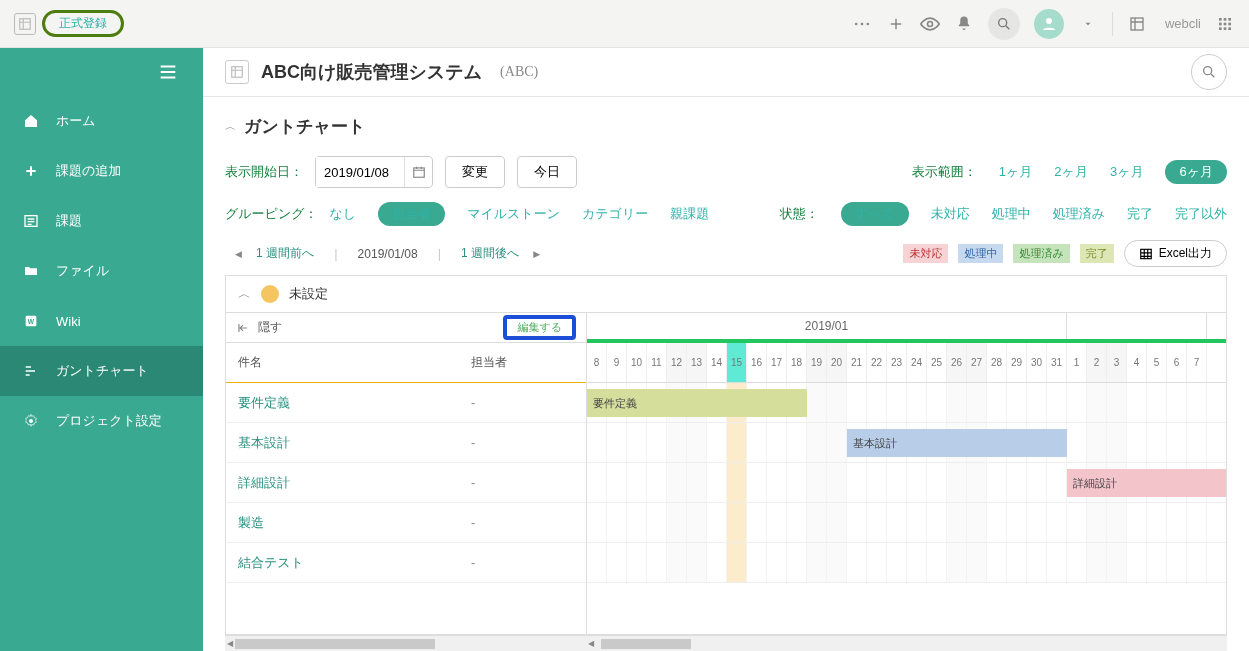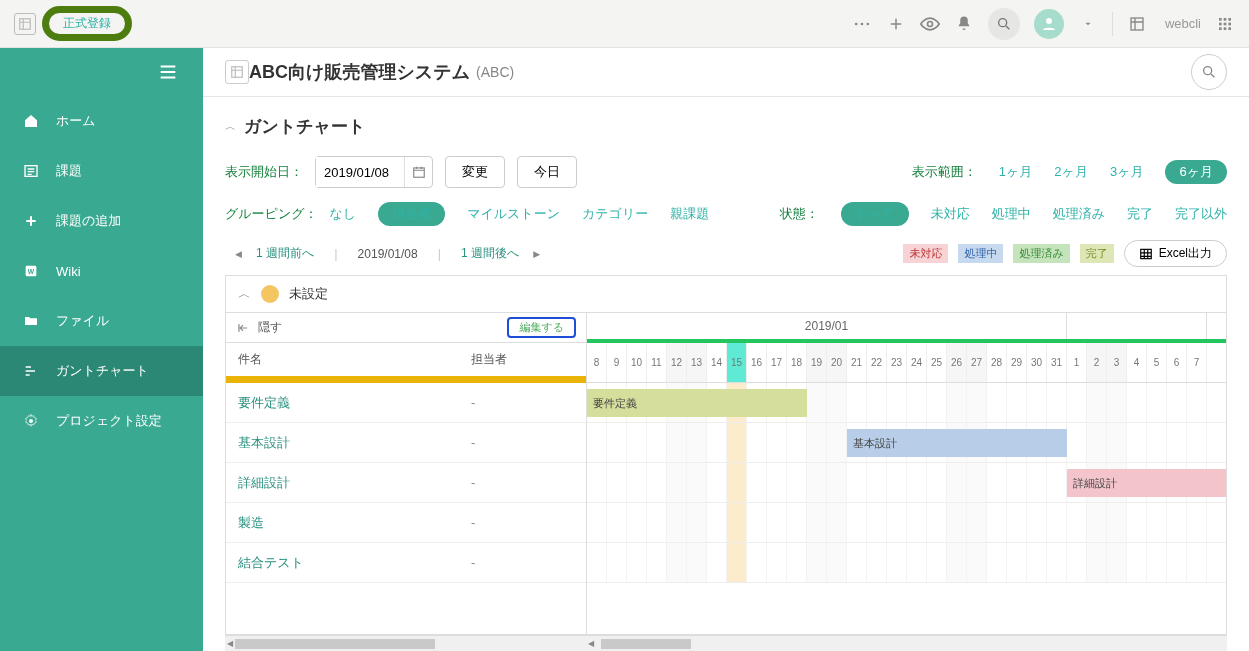--- a/index.html
+++ b/index.html
@@ -3,44 +3,44 @@
 <meta charset="utf-8">
 <style>
   * { box-sizing: border-box; margin: 0; padding: 0; }
   body { font-family: "Hiragino Kaku Gothic ProN", "メイリオ", Meiryo, sans-serif; font-size: 13px; color: #333; background: #f0f0f0; width: 1249px; height: 651px; overflow: hidden; }
 
   
   .topbar { height: 48px; background: #f4f4f2; border-bottom: 1px solid #e3e3e3; display: flex; align-items: center; padding: 0 14px; gap: 6px; }
   .topbar .logo { width: 22px; height: 22px; border: 1px solid #bbb; border-radius: 3px; display:flex; align-items:center; justify-content:center; color:#bbb; }
   .topnav { display: flex; gap: 20px; margin-left: 10px; }
   .topnav a { color: #555; text-decoration: none; cursor: pointer; }
-  .pill-outline { border: 7px solid #4d7c0f; color:#2fb2a8; border-radius: 20px; padding: 2px 14px; font-size: 12px; cursor:pointer; background:transparent; }
+  .pill-outline { border: 3px solid #4d7c0f; color:#2fb2a8; border-radius: 20px; padding: 2px 14px; font-size: 12px; cursor:pointer; background:transparent; }
   .topbar .spacer { flex: 1; }
   .top-icons { display: flex; align-items: center; gap: 14px; }
   .top-icons .icn { width: 20px; height: 20px; color: #888; cursor:pointer; display:flex; align-items:center; justify-content:center; }
   .top-icons .search-circle { width: 32px; height: 32px; border-radius: 50%; background:#e6e6e4; display:flex; align-items:center; justify-content:center; color:#777; }
   .top-icons .avatar { width: 30px; height: 30px; border-radius: 50%; background:#a5dccb; display:flex; align-items:center; justify-content:center; color:#fff; }
   .space-name { color:#999; margin-left:4px; }
 
   
   .shell { display:flex; height: calc(651px - 48px); }
 
   
   .sidebar { width: 203px; background: #3aa991; color:#fff; display:flex; flex-direction:column; }
   .sidebar .burger { height: 48px; display:flex; justify-content:flex-end; align-items:center; padding-right:24px; }
   .sidebar-item { display:flex; align-items:center; gap:16px; height:50px; padding-left:22px; cursor:pointer; }
   .sidebar-item.active { background:#2a8874; }
   .sidebar-item .sicon { width:18px; height:18px; display:flex; align-items:center; justify-content:center; }
 
   
   .main { flex:1; background:#fff; overflow:hidden; display:flex; flex-direction:column; }
-  .project-header { height:48px; display:flex; align-items:center; padding:0 22px; }
+  .project-header { height:48px; display:flex; align-items:center; padding:0 22px; gap:12px; }
   .project-header .picon { width:24px; height:24px; border:1px solid #ccc; border-radius:3px; color:#bbb; display:flex; align-items:center; justify-content:center;}
   .project-header h1 { font-size:18px; font-weight:bold; }
-  .project-header .subkey { color:#888; font-size:14px; margin-left:6px;}
+  .project-header .subkey { color:#888; font-size:14px; margin-left:6px;font-family:Liberation Serif, serif;}
   .project-header .psearch { margin-left:auto; width:36px; height:36px; border-radius:50%; border:1px solid #ccc; display:flex; align-items:center; justify-content:center; color:#888; cursor:pointer; }
 
   .content { padding: 18px 22px 0 22px; background:#fff; border-top: 1px solid #e6e6e6; flex:1; display:flex; flex-direction:column; overflow:hidden;}
   .page-title-row { display:flex; align-items:center; gap:8px; margin-bottom:18px; }
   .page-title-row .chev { color:#888; font-size:11px; }
   .page-title { font-size:17px; font-weight:bold; }
 
   .control-row { display:flex; align-items:center; gap:12px; margin-bottom:14px; }
   .label { color:#15803d; font-size:13px; }
   .date-field { display:flex; align-items:center; border:1px solid #ccc; border-radius:4px; height:32px; }
@@ -68,22 +68,22 @@
   
   .group-header { border:1px solid #ddd; display:flex; align-items:center; gap:10px; height:38px; padding:0 12px; }
   .group-header .collapse { color:#888; cursor:pointer; }
   .user-badge { width:18px; height:18px; border-radius:50%; background:#f5c562; display:inline-block;}
 
   
   .gantt-wrap { display:flex; border:1px solid #ddd; border-top:none; flex:1; position:relative; min-height:0;}
   .gantt-left { width:361px; border-right:1px solid #ddd; display:flex; flex-direction:column; background:#fff;}
   .gl-head { height:30px; border-bottom:1px solid #ddd; display:flex; align-items:center; padding:0 10px; gap:8px; }
   .gl-head .hide-link { color:#555; cursor:pointer; font-size:12px; }
-  .gl-head .edit-btn { margin-left:auto; border:2px solid #1d4ed8; color:#4fae5e; background:#fff; border-radius:4px; padding:1px 10px; font-size:11px; cursor:pointer; }
-  .gl-cols { height:40px; border-bottom:7px solid #eab308; display:flex; align-items:center; font-size:12px; color:#555; }
+  .gl-head .edit-btn { margin-left:auto; border:4px solid #1d4ed8; color:#4fae5e; background:#fff; border-radius:4px; padding:1px 10px; font-size:11px; cursor:pointer; }
+  .gl-cols { height:40px; border-bottom:1px solid #eab308; display:flex; align-items:center; font-size:12px; color:#555; }
   .gl-cols .c1 { width:245px; padding-left:12px; }
   .gl-cols .c2 { flex:1; }
   .gl-row { height:40px; border-bottom:1px solid #eee; display:flex; align-items:center; }
   .gl-row .c1 { width:245px; padding-left:12px; color:#2a907f; cursor:pointer; }
   .gl-row .c2 { flex:1; color:#888; }
 
   .gantt-right { flex:1; overflow:hidden; position:relative; }
   .gr-month { height:30px; border-bottom:4px solid #22c55e; display:flex; }
   .gr-month .mcell { border-right:1px solid #ddd; display:flex; align-items:center; justify-content:center; font-size:12px; color:#666; }
   .gr-days { height:40px; border-bottom:1px solid #ddd; display:flex; }
@@ -194,51 +194,51 @@
     <div class="sidebar-item">
       <span class="sicon">
           <svg width="16" height="16" viewBox="0 0 24 24" fill="currentColor">
             <path d="M3 11l9-8 9 8v10H3z"></path>
           </svg>
         </span>
       <span>ホーム</span>
     </div>
     <div class="sidebar-item">
       <span class="sicon">
+          <svg width="16" height="16" viewBox="0 0 24 24" stroke="currentColor" stroke-width="3">
+            <path d="M12 5v14M5 12h14"></path>
+          </svg>
+        </span>
+      <span>課題の追加</span>
+    </div>
+    <div class="sidebar-item">
+      <span class="sicon">
           <svg width="16" height="16" viewBox="0 0 24 24" fill="none" stroke="currentColor" stroke-width="2">
             <rect x="3" y="4" width="18" height="16"></rect>
             <path d="M7 9h10M7 13h10M7 17h6"></path>
           </svg>
         </span>
       <span>課題</span>
     </div>
     <div class="sidebar-item">
       <span class="sicon">
-          <svg width="16" height="16" viewBox="0 0 24 24" stroke="currentColor" stroke-width="3">
-            <path d="M12 5v14M5 12h14"></path>
+          <svg width="16" height="16" viewBox="0 0 24 24" fill="currentColor">
+            <path d="M3 6h6l2 2h10v10H3z"></path>
           </svg>
         </span>
-      <span>課題の追加</span>
+      <span>ファイル</span>
     </div>
     <div class="sidebar-item">
       <span class="sicon">
           <svg width="16" height="16" viewBox="0 0 24 24" fill="currentColor">
             <rect x="4" y="4" width="16" height="16" rx="2"></rect>
             <text x="12" y="16" text-anchor="middle" fill="#3aa991" font-size="10" font-weight="bold">W</text>
           </svg>
         </span>
       <span>Wiki</span>
-    </div>
-    <div class="sidebar-item">
-      <span class="sicon">
-          <svg width="16" height="16" viewBox="0 0 24 24" fill="currentColor">
-            <path d="M3 6h6l2 2h10v10H3z"></path>
-          </svg>
-        </span>
-      <span>ファイル</span>
     </div>
     <div class="sidebar-item active">
       <span class="sicon">
           <svg width="16" height="16" viewBox="0 0 24 24" fill="none" stroke="currentColor" stroke-width="2">
             <path d="M4 6h8M4 12h14M4 18h6"></path>
           </svg>
         </span>
       <span>ガントチャート</span>
     </div>
     <div class="sidebar-item">

